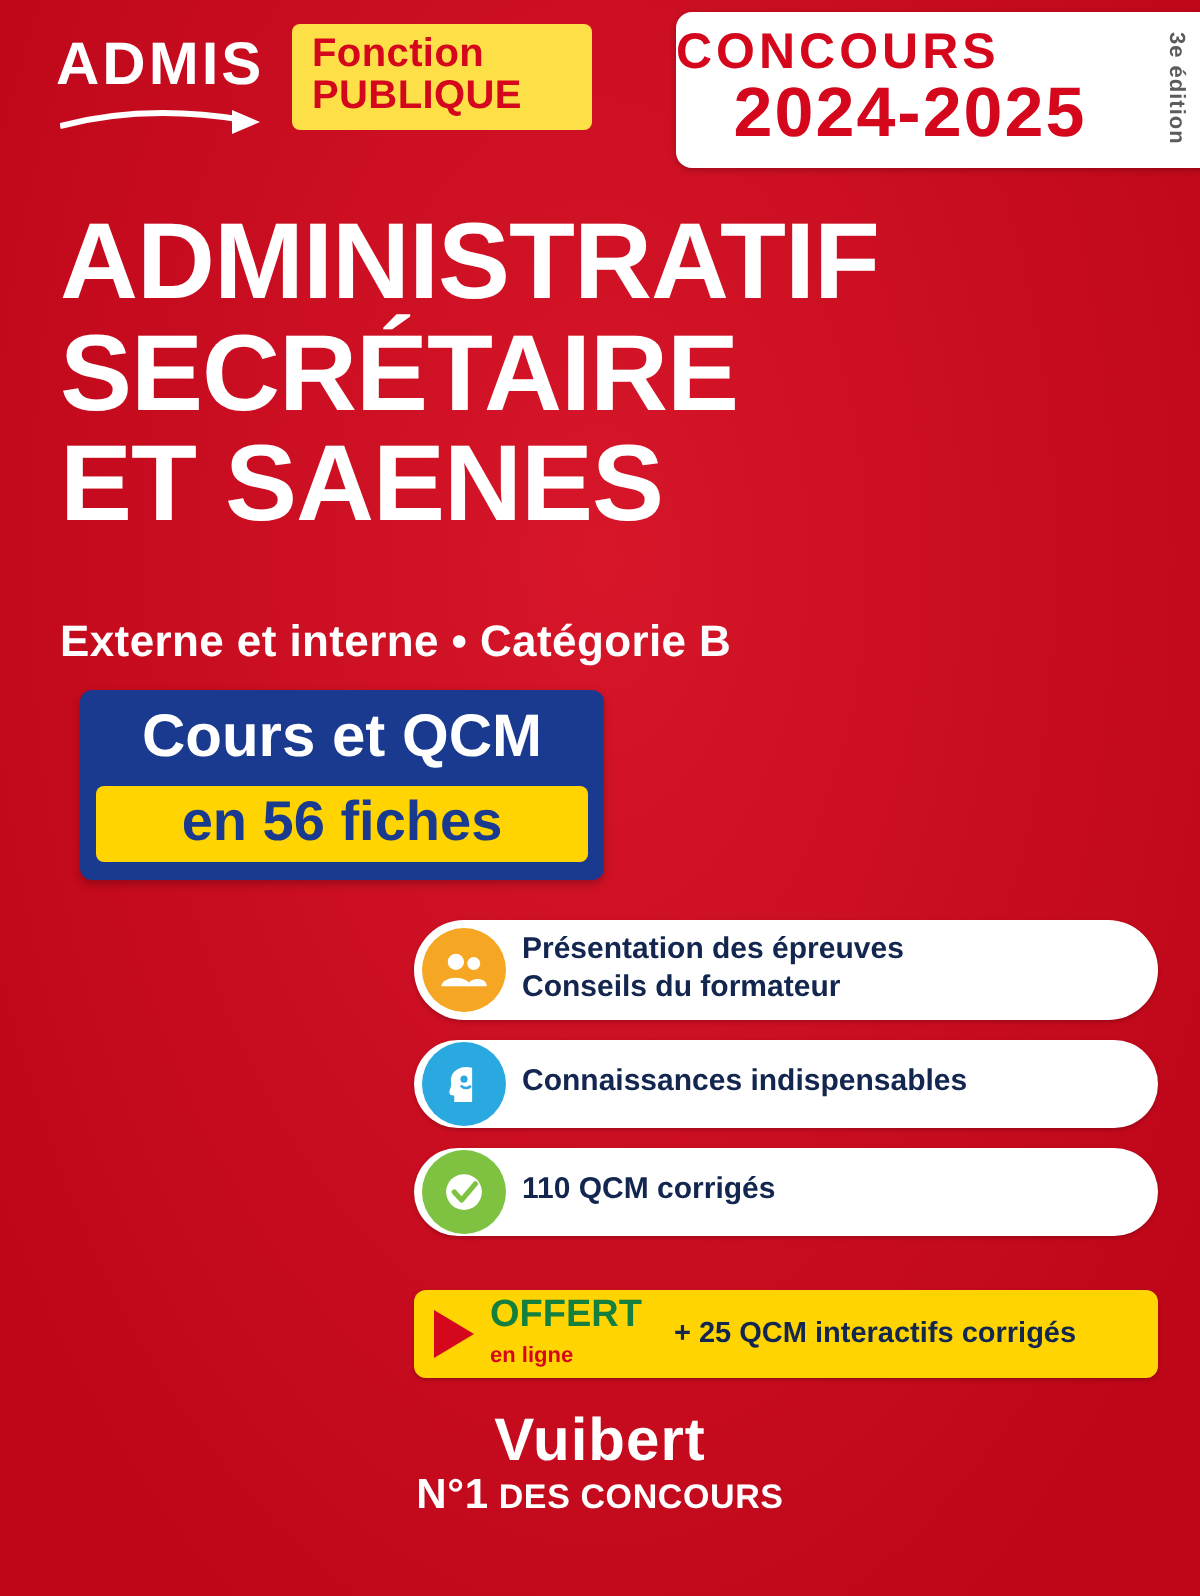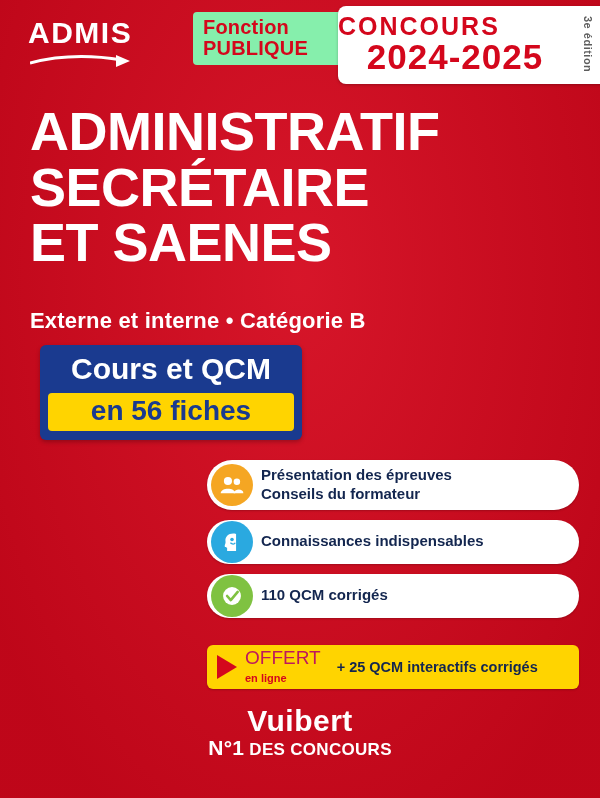--- a/index.html
+++ b/index.html
@@ -51,26 +51,25 @@
     position: absolute;
     left: 2px;
     top: 44px;
     width: 104px;
     height: 14px;
   }
   .fp-box {
     position: absolute;
     left: 118px;
     top: 2px;
-    background: #86efac;
+    background: #fde047;
     border-radius: 4px;
     padding: 5px 10px 6px 10px;
     width: 150px;
     box-sizing: border-box;
-    margin-left: 47px;
   }
   .fp-line {
     color: #d4071c;
     font-size: 20px;
     font-weight: bold;
     line-height: 1.05;
     letter-spacing: 0.2px;
   }
 
   
@@ -233,23 +232,23 @@
   .play-triangle {
     width: 0;
     height: 0;
     border-left: 20px solid #d4071c;
     border-top: 12px solid transparent;
     border-bottom: 12px solid transparent;
     margin-right: 8px;
     flex: 0 0 auto;
   }
   .offert-word {
-    color: #be185d;
+    color: #15803d;
     font-size: 19px;
-    font-weight: normal;
+    font-weight: bold;
     line-height: 1;
   }
   .offert-sub {
     color: #d4071c;
     font-size: 11px;
     font-weight: bold;
     line-height: 1.1;
   }
   .offert-rest {
     color: #13264f;

